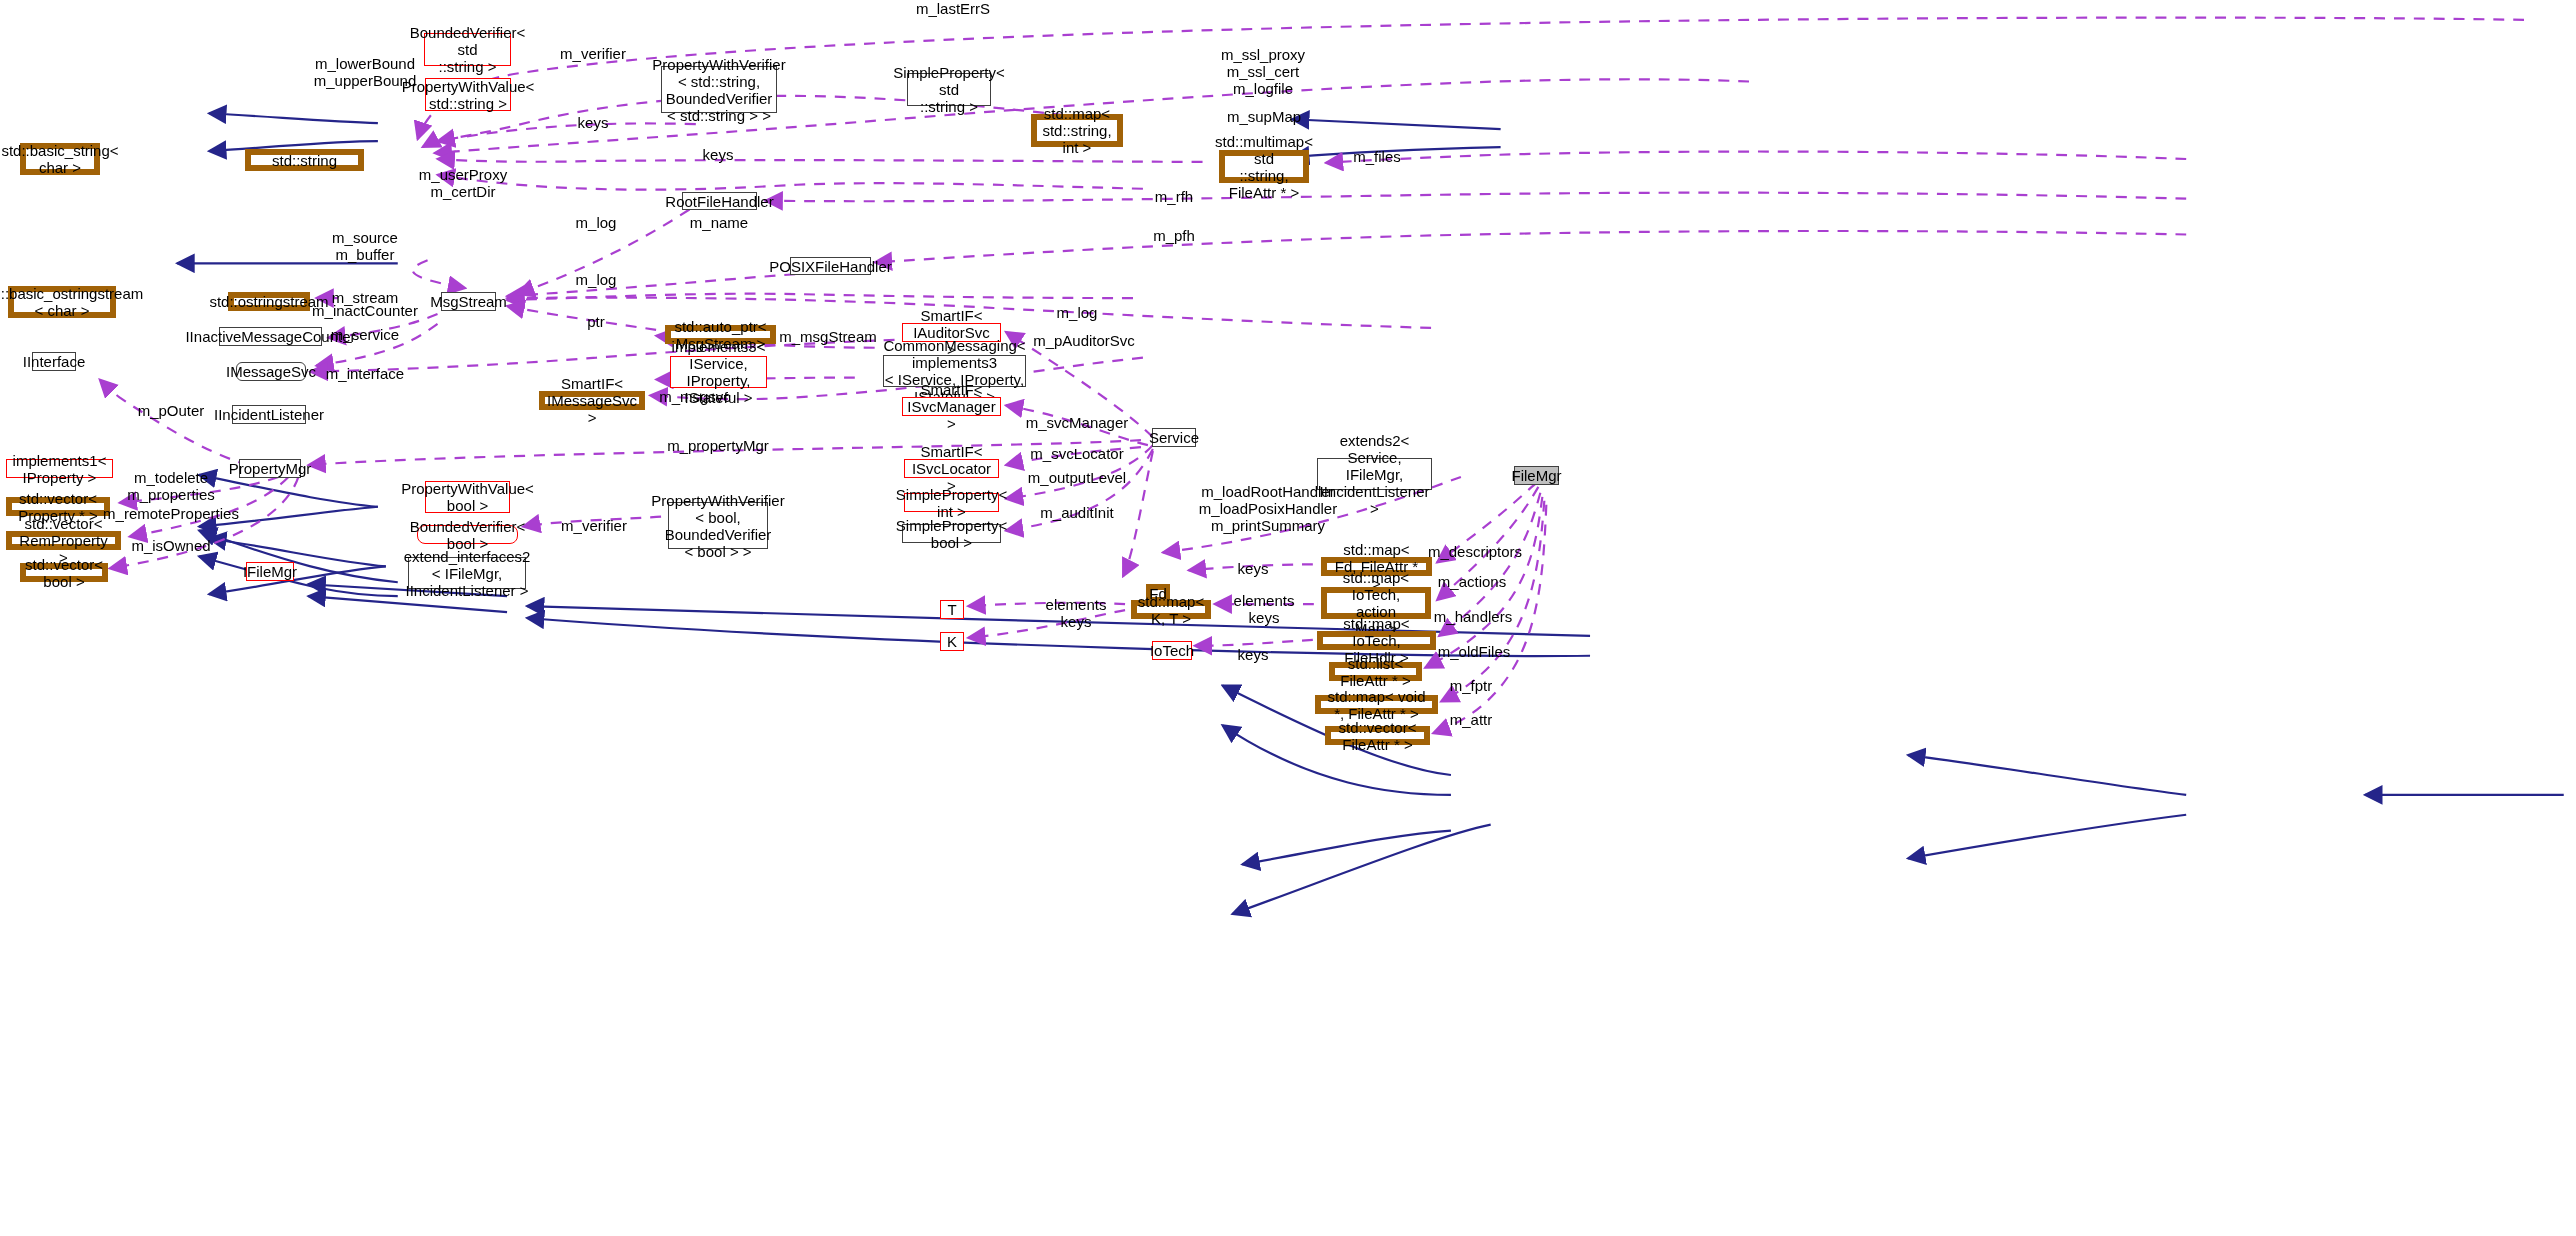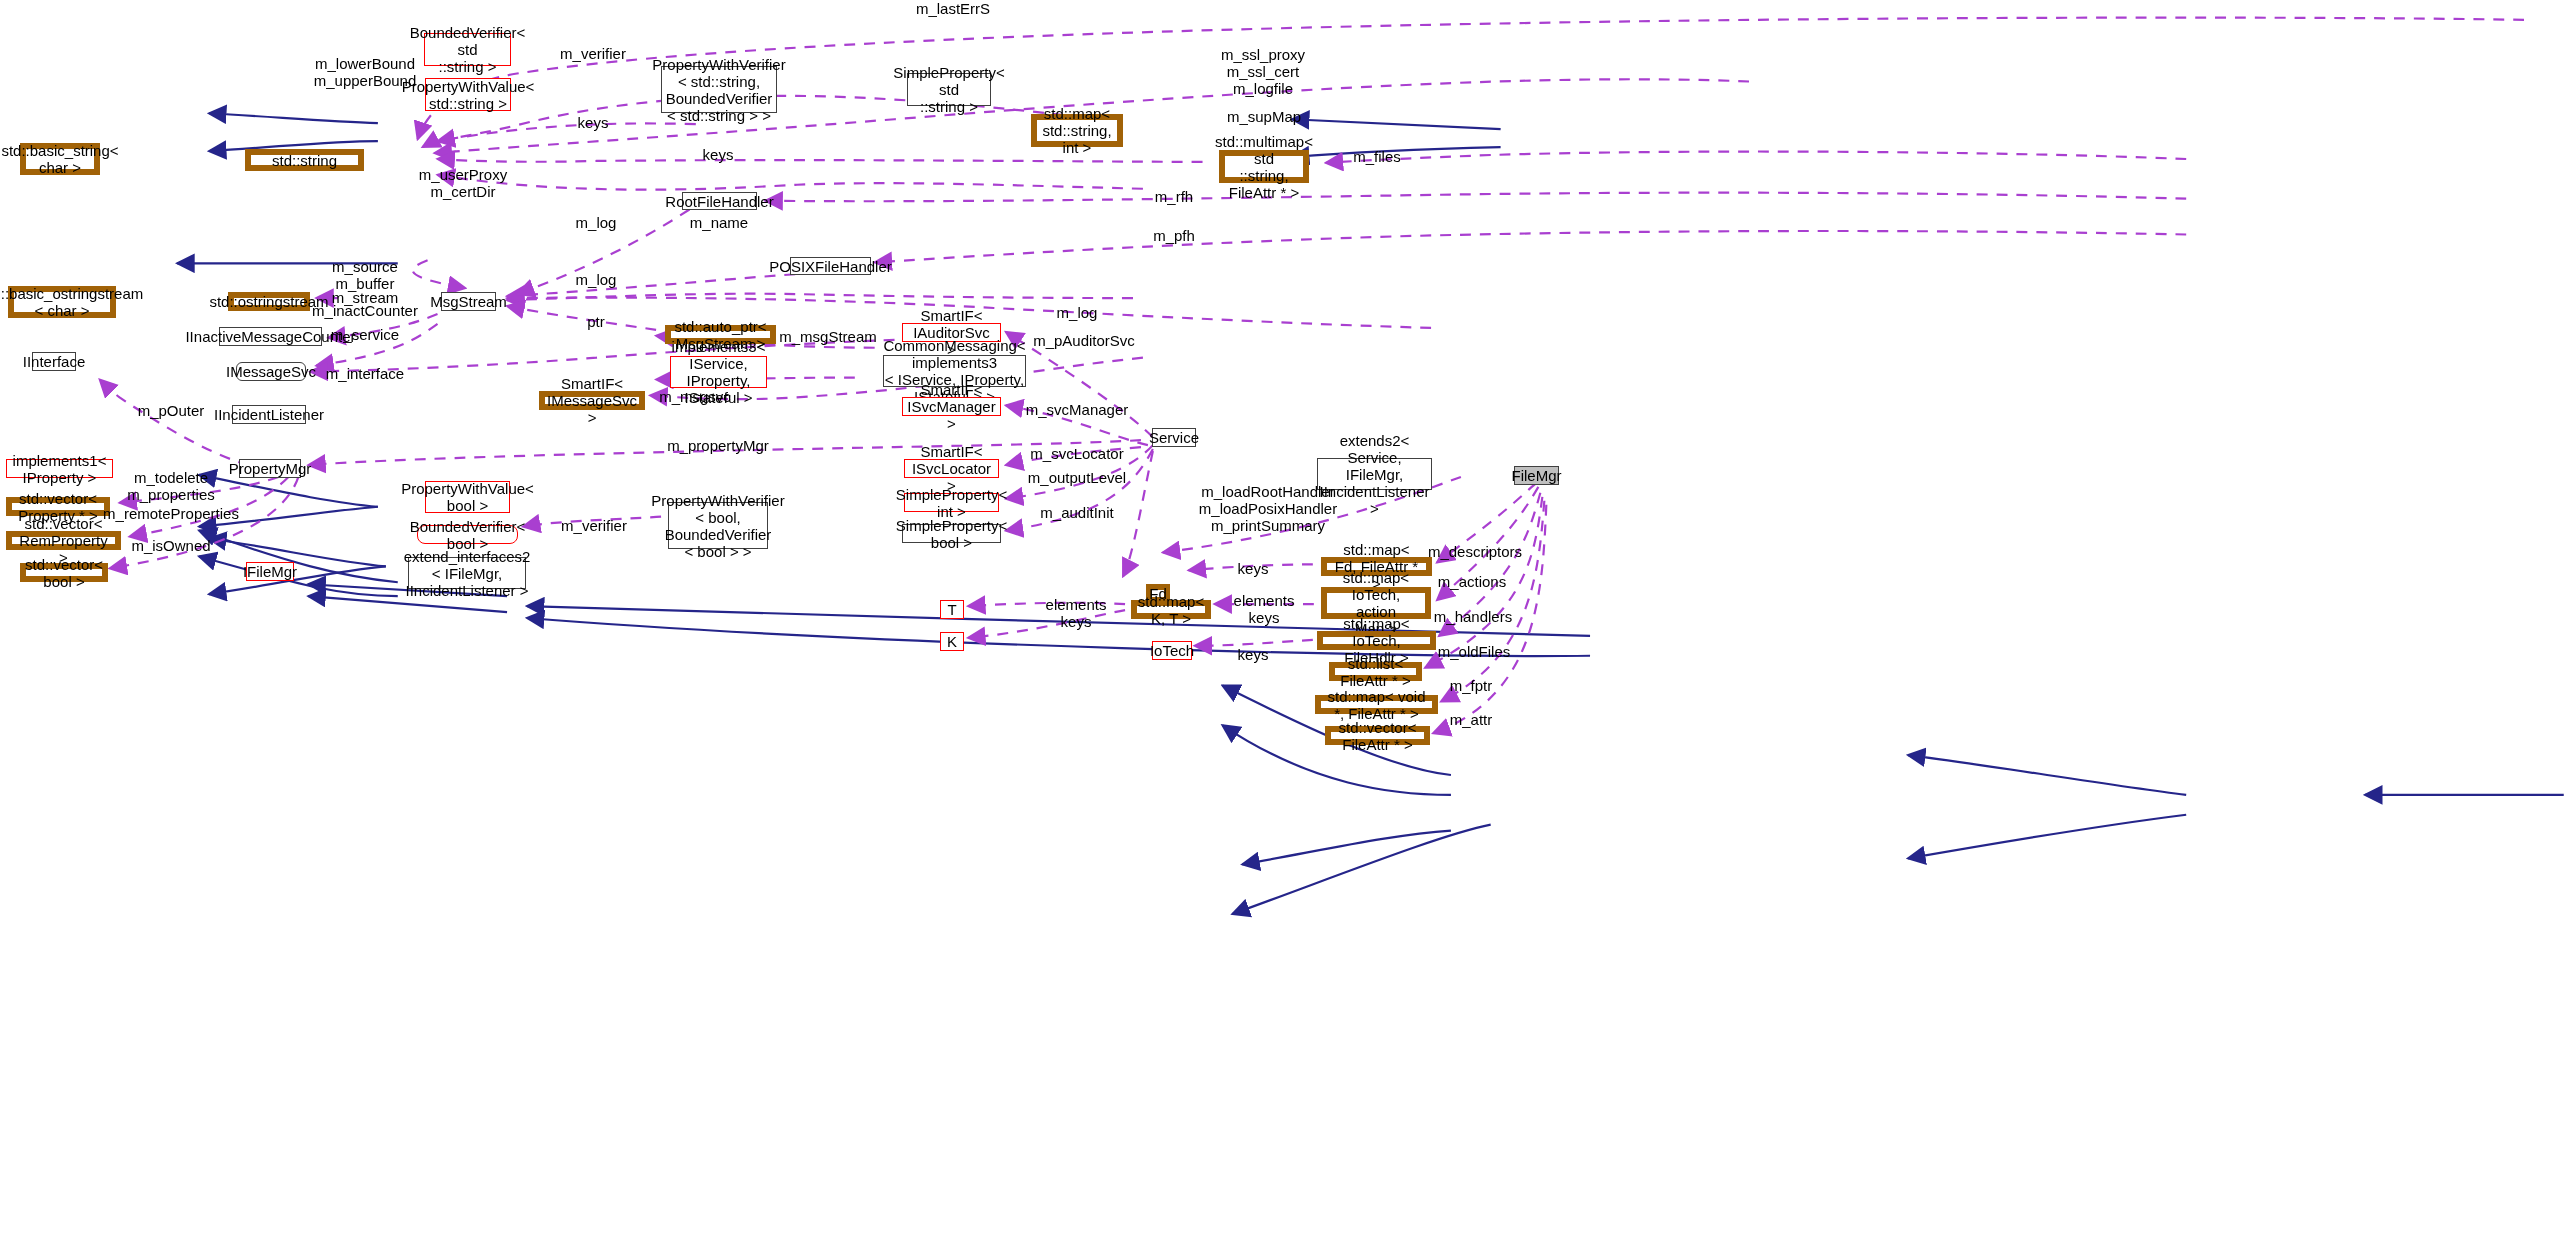--- a/index.html
+++ b/index.html
@@ -184,33 +184,33 @@
       <div class="elabel" style="left: 593px; top: 114px;">keys</div>
       <div class="elabel" style="left: 1264px; top: 108px;">m_supMap</div>
       <div class="elabel" style="left: 718px; top: 146px;">keys</div>
       <div class="elabel" style="left: 1377px; top: 148px;">m_files</div>
       <div class="elabel" style="left: 463px; top: 166px;">m_userProxy
 m_certDir</div>
       <div class="elabel" style="left: 1174px; top: 188px;">m_rfh</div>
       <div class="elabel" style="left: 596px; top: 214px;">m_log</div>
       <div class="elabel" style="left: 719px; top: 214px;">m_name</div>
       <div class="elabel" style="left: 1174px; top: 227px;">m_pfh</div>
-      <div class="elabel" style="left: 365px; top: 258px;">m_source
+      <div class="elabel" style="left: 365px; top: 229px;">m_source
 m_buffer</div>
       <div class="elabel" style="left: 596px; top: 271px;">m_log</div>
       <div class="elabel" style="left: 365px; top: 289px;">m_stream</div>
       <div class="elabel" style="left: 1077px; top: 304px;">m_log</div>
       <div class="elabel" style="left: 365px; top: 302px;">m_inactCounter</div>
       <div class="elabel" style="left: 596px; top: 313px;">ptr</div>
       <div class="elabel" style="left: 828px; top: 328px;">m_msgStream</div>
       <div class="elabel" style="left: 1084px; top: 332px;">m_pAuditorSvc</div>
       <div class="elabel" style="left: 365px; top: 326px;">m_service</div>
       <div class="elabel" style="left: 365px; top: 365px;">m_interface</div>
       <div class="elabel" style="left: 695px; top: 388px;">m_msgsvc</div>
-      <div class="elabel" style="left: 1077px; top: 401px;">m_svcManager</div>
+      <div class="elabel" style="left: 1077px; top: 414px;">m_svcManager</div>
       <div class="elabel" style="left: 171px; top: 402px;">m_pOuter</div>
       <div class="elabel" style="left: 718px; top: 437px;">m_propertyMgr</div>
       <div class="elabel" style="left: 1077px; top: 445px;">m_svcLocator</div>
       <div class="elabel" style="left: 171px; top: 469px;">m_todelete
 m_properties</div>
       <div class="elabel" style="left: 1077px; top: 469px;">m_outputLevel</div>
       <div class="elabel" style="left: 1268px; top: 483px;">m_loadRootHandler
 m_loadPosixHandler
 m_printSummary</div>
       <div class="elabel" style="left: 171px; top: 505px;">m_remoteProperties</div>

